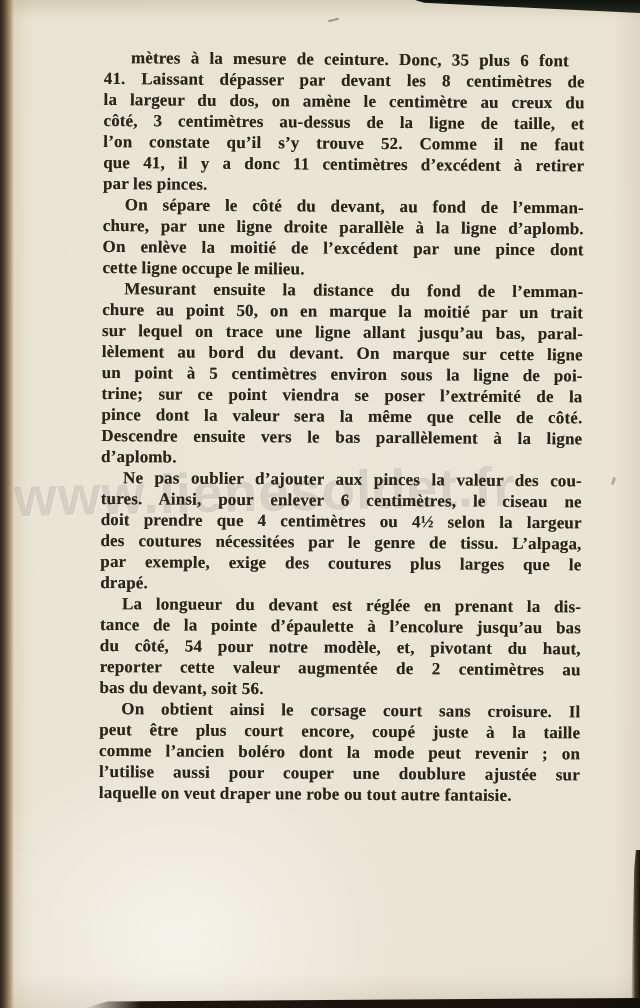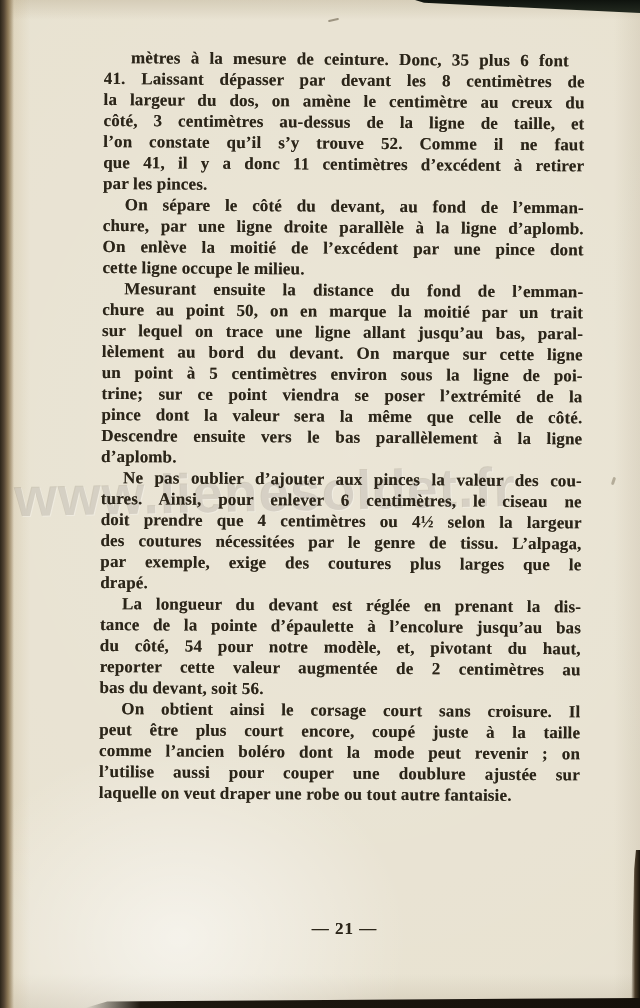--- a/index.html
+++ b/index.html
@@ -110,21 +110,20 @@
       <div class="line">du côté, 54 pour notre modèle, et, pivotant du haut,</div>
       <div class="line">reporter cette valeur augmentée de 2 centimètres au</div>
       <div class="line last">bas du devant, soit 56.</div>
       <div class="line first">On obtient ainsi le corsage court sans croisure. Il</div>
       <div class="line">peut être plus court encore, coupé juste à la taille</div>
       <div class="line">comme l’ancien boléro dont la mode peut revenir ; on</div>
       <div class="line">l’utilise aussi pour couper une doublure ajustée sur</div>
       <div class="line last">laquelle on veut draper une robe ou tout autre fantaisie.</div>
     </div>
 
-  <div class="footer">— 21 —</div>
 
   <div class="edge-left"></div>
   <div class="edge-top-right"></div>
   <div class="edge-right-bottom"></div>
   <div class="edge-bottom"></div>
   <div class="speck-dash"></div>
   <div class="speck-tick"></div>
 </div>
 
 </body></html>

